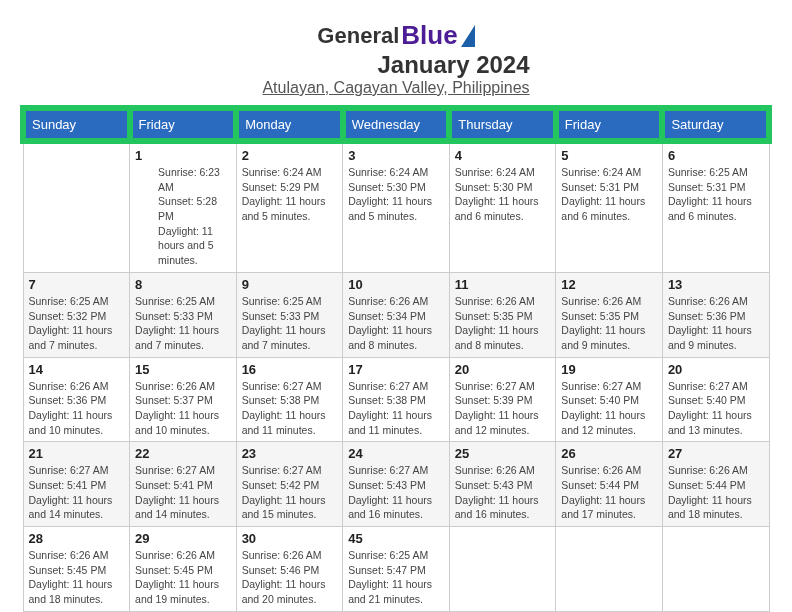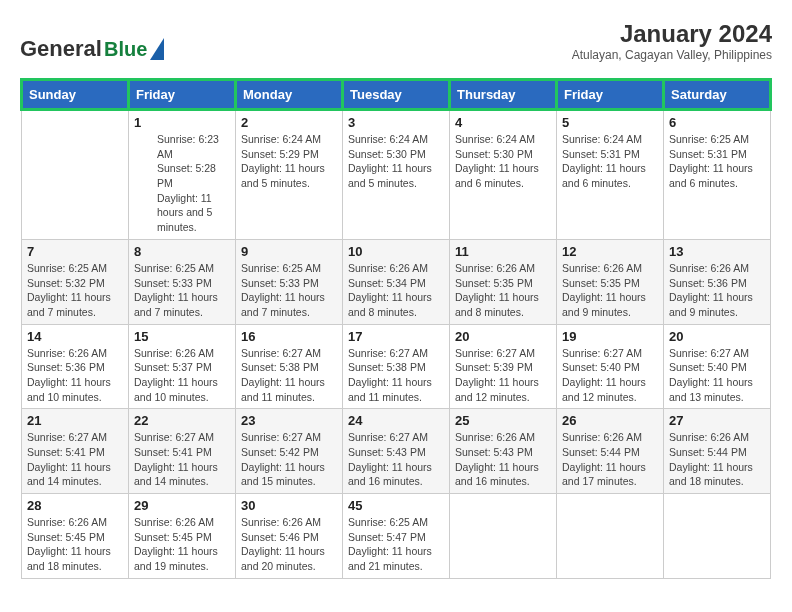--- a/index.html
+++ b/index.html
@@ -6,48 +6,50 @@
     body {
       font-family: Arial, sans-serif;
       background: #fff;
       width: 792px;
       min-height: 612px;
       padding: 20px;
     }
     .header {
       display: flex;
       justify-content: space-between;
-      align-items: flex-end;
-      margin-bottom: 16px;
+      align-items: center;
+      margin-bottom: 8px;
+      flex-direction: column;
     }
     .title-block {
       text-align: right;
     }
     .month-title {
       font-size: 24px;
       font-weight: bold;
       color: #333;
     }
     .location {
-      font-size: 12px;
+      font-size: 16px;
       color: #555;
+      text-decoration: underline;
     }
     table {
       width: 100%;
       border-collapse: collapse;
       font-size: 11px;
     }
     thead tr th {
       background-color: #2a6abf;
       color: #fff;
       text-align: left;
       padding: 6px 6px;
       font-size: 13px;
-      font-weight: bold;
-      border: 3px solid #22c55e;
+      font-weight: normal;
+      border: 6px solid #22c55e;
     }
     tbody tr td {
       border: 1px solid #ccc;
       vertical-align: top;
       padding: 4px 5px;
       width: 14.28%;
       min-height: 80px;
       background: #fff;
     }
     tbody tr:nth-child(even) td {
@@ -75,37 +77,37 @@
       align-items: center;
     }
   </style>
 </head>
 <body>
 
 <div class="header">
   <div class="logo-wrapper">
     <div class="logo-name-row">
       <span style="font-size:22px;font-weight:bold;color:#333;">General</span>
-      <span style="font-size:20px;font-weight:bold;color:#15803d;margin-left:2px;">Blue</span>
+      <span style="font-size:26px;font-weight:bold;color:#4c1d95;margin-left:2px;">Blue</span>
       <span style="display:inline-block;margin-left:3px;width:0;height:0;border-left:14px solid transparent;border-right:0;border-bottom:22px solid #1a5fa8;vertical-align:middle;"></span>
     </div>
   </div>
   <div class="title-block">
     <div class="month-title">January 2024</div>
     <div class="location">Atulayan, Cagayan Valley, Philippines</div>
   </div>
 </div>
 
 <table>
   <thead>
     <tr>
     <th>Sunday</th>
         <th>Friday</th>
         <th>Monday</th>
-        <th>Tuesday</th>
+        <th>Wednesday</th>
         <th>Thursday</th>
         <th>Friday</th>
         <th>Saturday</th>
       </tr>
   </thead>
   <tbody id="calendar-body">
   <tr>
         <td></td>
         <td>
           <span class="day-number">1</span>

